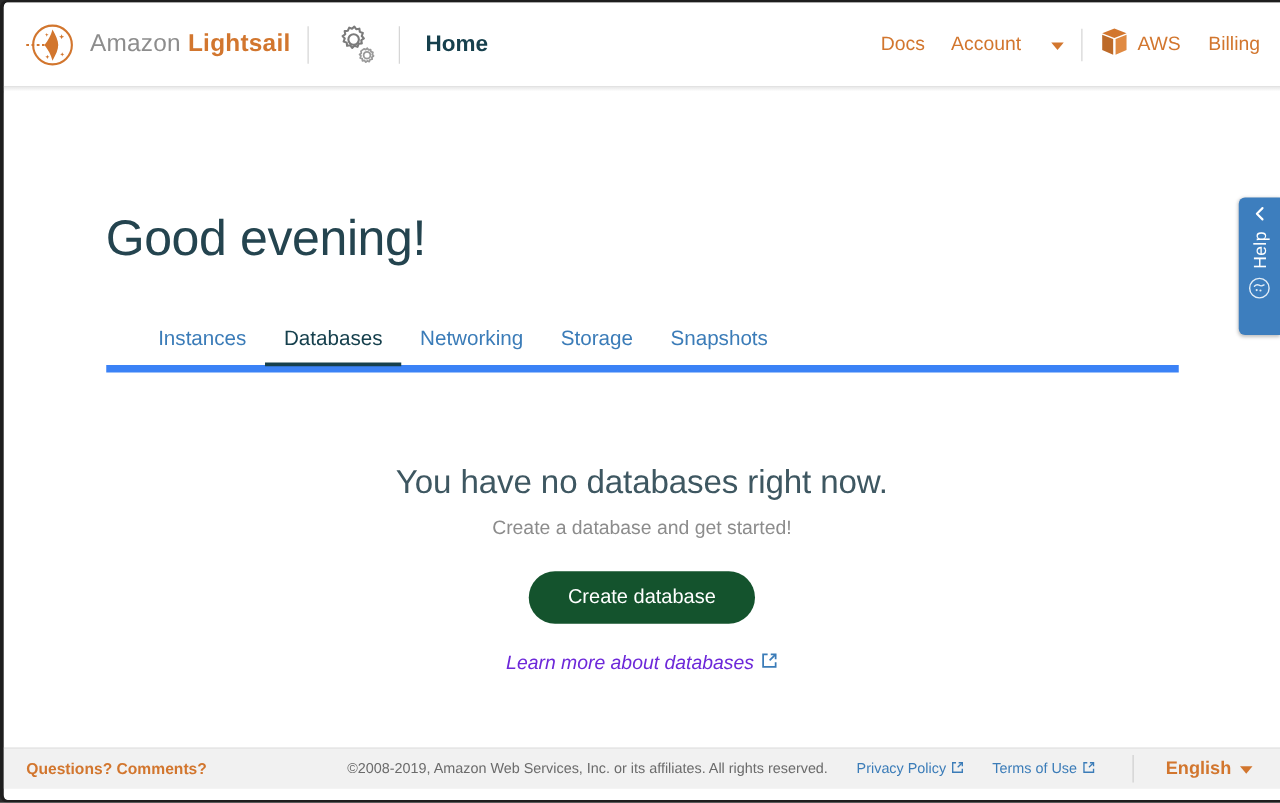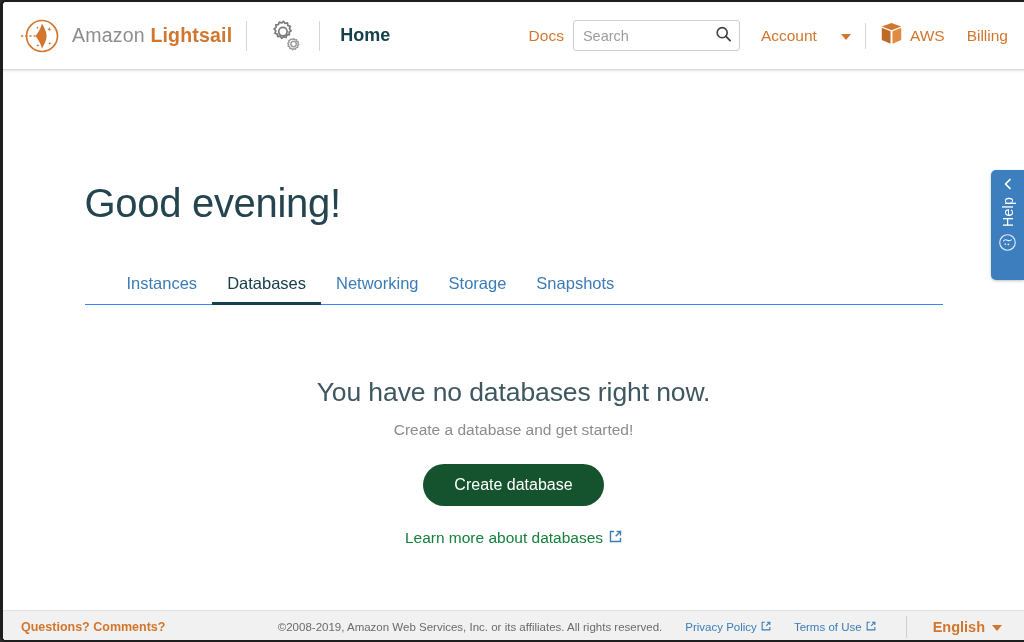--- a/index.html
+++ b/index.html
@@ -150,21 +150,21 @@
 
   
   .body-area {
     position: relative;
     height: 557px;
     background: #ffffff;
   }
 
   .content {
     width: 858px;
-    margin: 16px auto;
+    margin: 4px auto;
     padding-top: 87px;
   }
 
   .top-row {
     display: flex;
     align-items: flex-start;
     justify-content: space-between;
   }
 
   .greeting {
@@ -189,21 +189,21 @@
     background: #fff;
   }
   .filter-input::placeholder { color: #a3a3a3; }
 
   
   .tabs {
     margin-top: 51px;
     display: flex;
     align-items: flex-end;
     gap: 0;
-    border-bottom: 1px solid #3b82f6;
+    border-bottom: 6px solid #3b82f6;
     padding-left: 27px;
   }
   .tab {
     font-size: 16.5px;
     color: #3b7cb8;
     padding: 0 15px 9px 15px;
     cursor: pointer;
     white-space: nowrap;
     border-bottom: 3px solid transparent;
     margin-bottom: -1px;
@@ -245,24 +245,25 @@
     padding: 13px 31px;
     cursor: pointer;
     line-height: 1;
   }
 
   .learn-link {
     display: inline-flex;
     align-items: center;
     gap: 6px;
     margin-top: 23px;
-    color: #15803d;
+    color: #6d28d9;
     font-size: 15.5px;
     text-decoration: none;
     cursor: pointer;
+    font-style: italic;
   }
 
   
   .help-tab {
     position: absolute;
     right: 0;
     top: 84px;
     width: 33px;
     height: 110px;
     background: #3d7ebe;
@@ -401,29 +402,20 @@
     </div>
 
     <div class="vsep"></div>
 
     <div class="nav-home">Home</div>
 
     <div class="header-right">
 
       <a class="hlink">Docs</a>
 
-      <div class="search-wrap">
-        <input class="search-input" type="text" placeholder="Search" style="">
-        <span class="search-icon">
-          <svg viewBox="0 0 18 18" width="17" height="17" aria-hidden="true">
-            <circle cx="7.6" cy="7.6" r="5.3" fill="none" stroke="#3f3f3f" stroke-width="1.7"></circle>
-            <path d="M11.6 11.6 L16 16" stroke="#3f3f3f" stroke-width="1.9" stroke-linecap="round"></path>
-          </svg>
-        </span>
-      </div>
 
       <div class="account">
         <span class="hlink">Account</span>
         <span class="caret-down"></span>
       </div>
 
       <div class="vsep short"></div>
 
       <div class="aws-link">
         <span>

